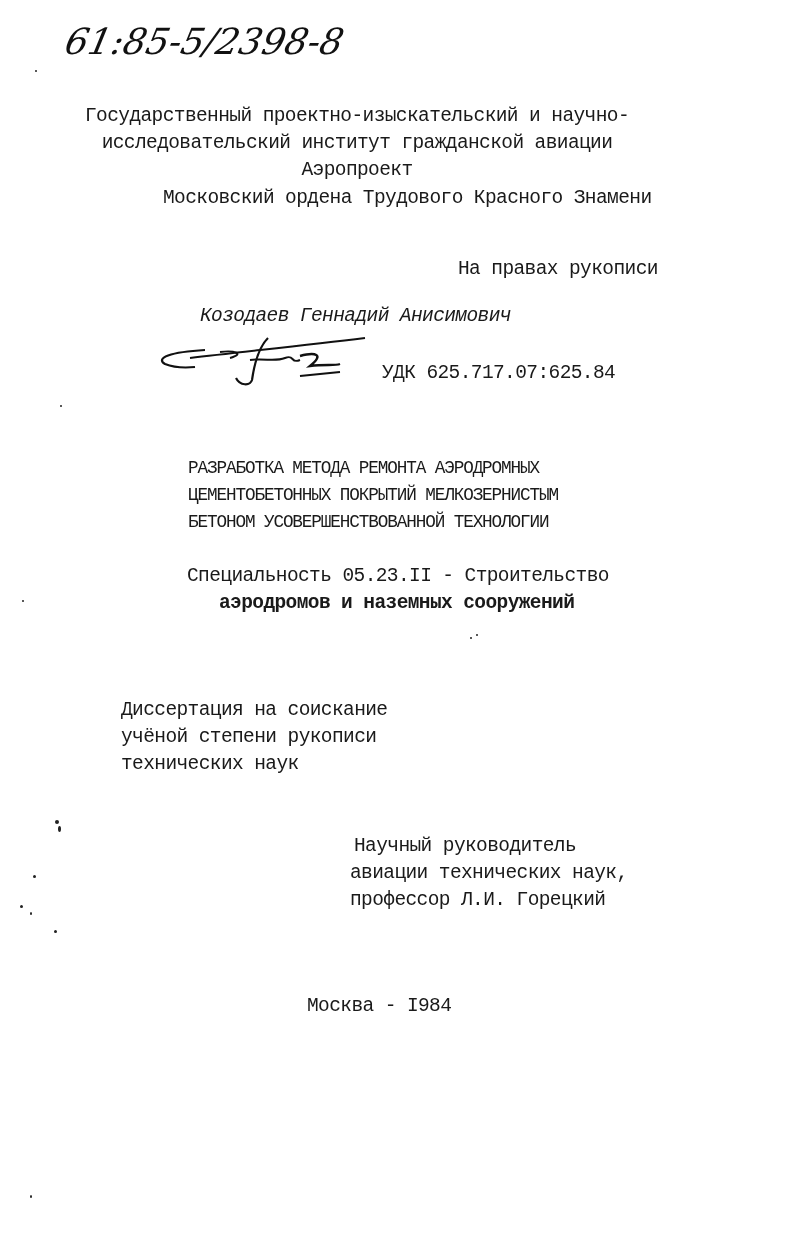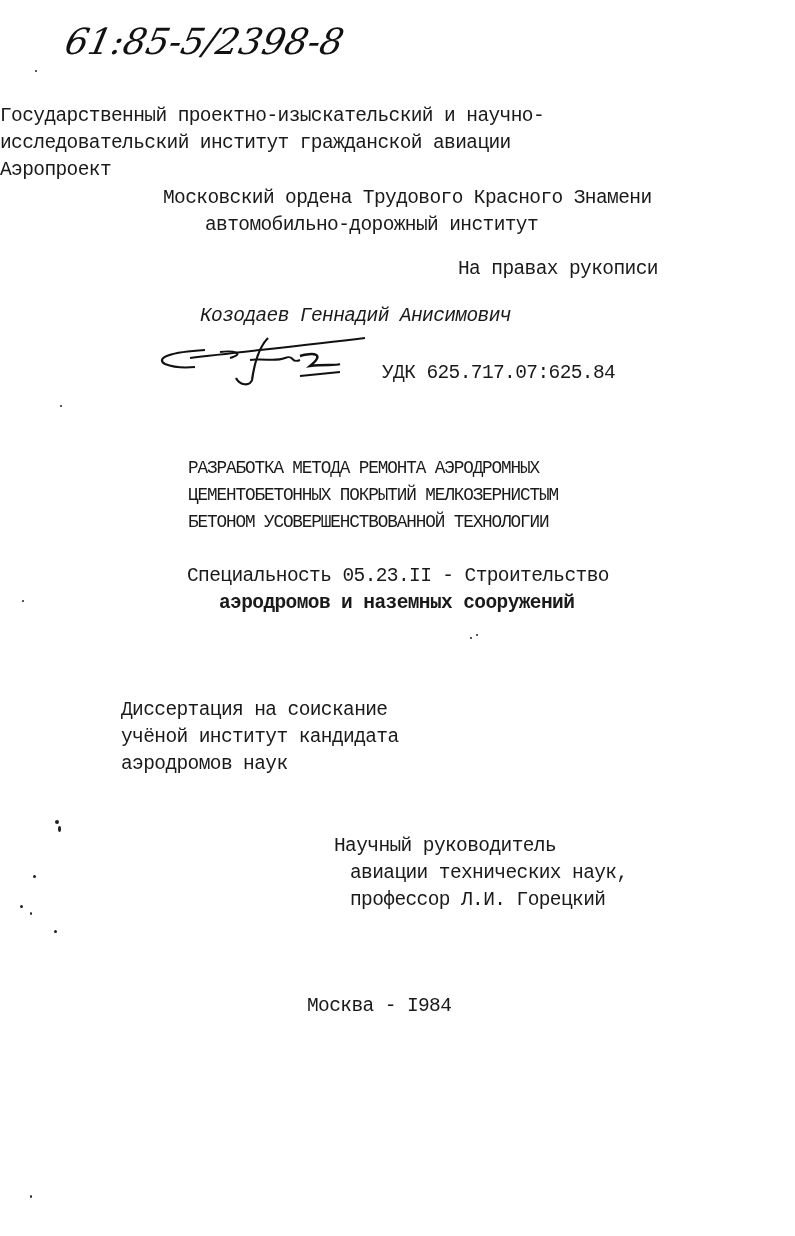--- a/index.html
+++ b/index.html
@@ -21,21 +21,21 @@
       width: 795px; height: 1236px;
       background: #ffffff;
     }
     .line {
       position: absolute;
       white-space: nowrap;
       font-size: 19.5px;
       line-height: 26px;
       letter-spacing: -0.6px;
     }
-    .center { left: 0; width: 714px; }
+    .center { left: 0; width: 714px; text-align: center; }
     .title .line {
       font-size: 19px;
       letter-spacing: -1.2px;
       transform: scaleX(0.93);
       transform-origin: left center;
     }
     .handwritten {
       position: absolute;
       left: 55px; top: 8px;
       width: 300px; height: 70px;
@@ -53,21 +53,20 @@
 <div class="page">
 
   <svg class="handwritten" viewBox="0 0 300 70">
     <text x="8" y="46" font-family="DejaVu Serif, serif" font-style="italic" font-size="36" fill="#111" transform="skewX(-12) translate(10,0)">61:85-5/2398-8</text>
   </svg>
 
   <div class="line center" style="top:103px;">Государственный проектно-изыскательский и научно-</div>
   <div class="line center" style="top:130px;">исследовательский институт гражданской авиации</div>
   <div class="line center" style="top:157px;">Аэропроект</div>
   <div class="line" style="left:163px; top:185px;">Московский ордена Трудового Красного Знамени</div>
-  <div class="line" style="left:205px; top:212px;">автомобильно-дорожный институт</div>
 
   <div class="line" style="left:458px; top:256px;">На правах рукописи</div>
 
   <div class="line" style="left:200px; top:303px;font-style:italic;">Козодаев Геннадий Анисимович</div>
 
   <svg class="signature" viewBox="0 0 220 60">
     <path d="M55 22 C 20 24, 5 30, 15 36 C 25 40, 35 40, 45 39" stroke="#111" stroke-width="2.2" fill="none"></path>
     <path d="M40 30 C 90 24, 150 18, 215 10" stroke="#111" stroke-width="2" fill="none"></path>
     <path d="M70 24 C 85 22, 95 26, 80 30" stroke="#111" stroke-width="2" fill="none"></path>
     <path d="M118 10 C 108 20, 104 38, 102 52 C 100 58, 90 58, 86 50" stroke="#111" stroke-width="2.2" fill="none"></path>
@@ -81,24 +80,24 @@
   <div class="title">
     <div class="line" style="left:188px; top:455px;">РАЗРАБОТКА МЕТОДА РЕМОНТА АЭРОДРОМНЫХ</div>
     <div class="line" style="left:188px; top:482px;">ЦЕМЕНТОБЕТОННЫХ ПОКРЫТИЙ МЕЛКОЗЕРНИСТЫМ</div>
     <div class="line" style="left:188px; top:509px;">БЕТОНОМ УСОВЕРШЕНСТВОВАННОЙ ТЕХНОЛОГИИ</div>
   </div>
 
   <div class="line" style="left:187px; top:563px;">Специальность 05.23.II - Строительство</div>
   <div class="line" style="left:219px; top:590px;font-weight:bold;">аэродромов и наземных сооружений</div>
 
   <div class="line" style="left:121px; top:697px;">Диссертация на соискание</div>
-  <div class="line" style="left:121px; top:724px;">учёной институт кандидата</div>
-  <div class="line" style="left:121px; top:751px;">аэродромов наук</div>
+  <div class="line" style="left:121px; top:724px;">учёной степени рукописи</div>
+  <div class="line" style="left:121px; top:751px;">технических наук</div>
 
-  <div class="line" style="left:334px; top:833px;">Научный руководитель</div>
+  <div class="line" style="left:354px; top:833px;">Научный руководитель</div>
   <div class="line" style="left:350px; top:860px;">авиации технических наук,</div>
   <div class="line" style="left:350px; top:887px;">профессор Л.И. Горецкий</div>
 
   <div class="line" style="left:307px; top:993px;">Москва - I984</div>
 
   <div>
     <div class="speck" style="left:55px; top:820px; width:4px; height:4px;"></div>
     <div class="speck" style="left:58px; top:826px; width:3px; height:6px;"></div>
     <div class="speck" style="left:20px; top:905px; width:3px; height:3px;"></div>
     <div class="speck" style="left:30px; top:912px; width:2px; height:3px;"></div>

